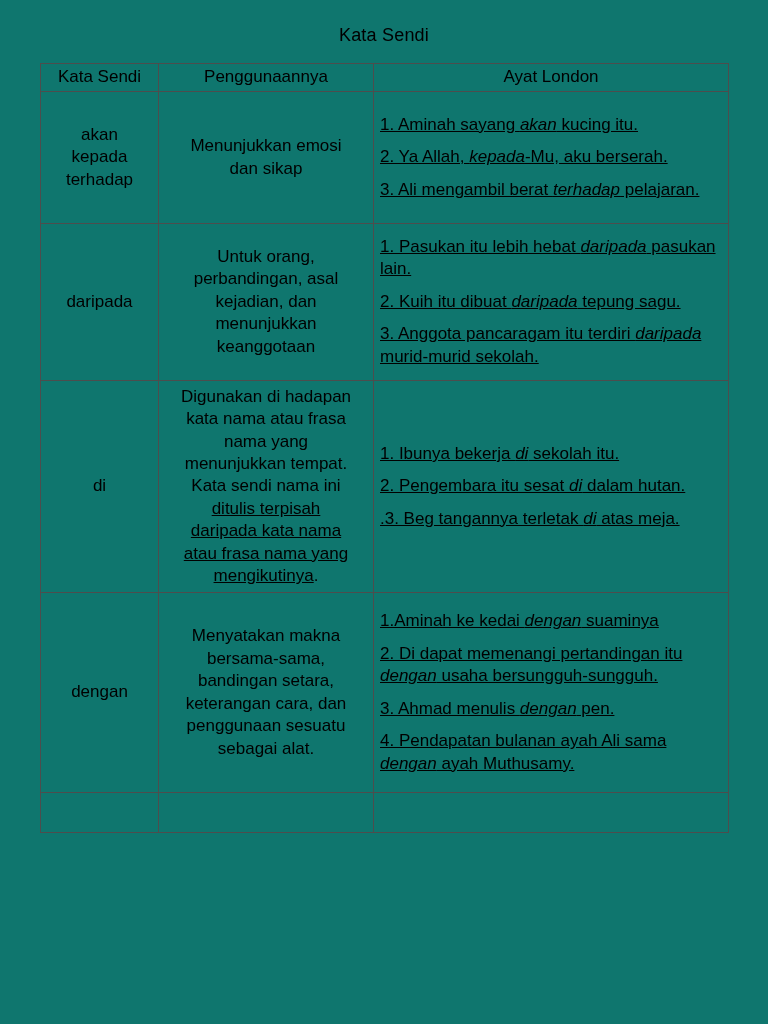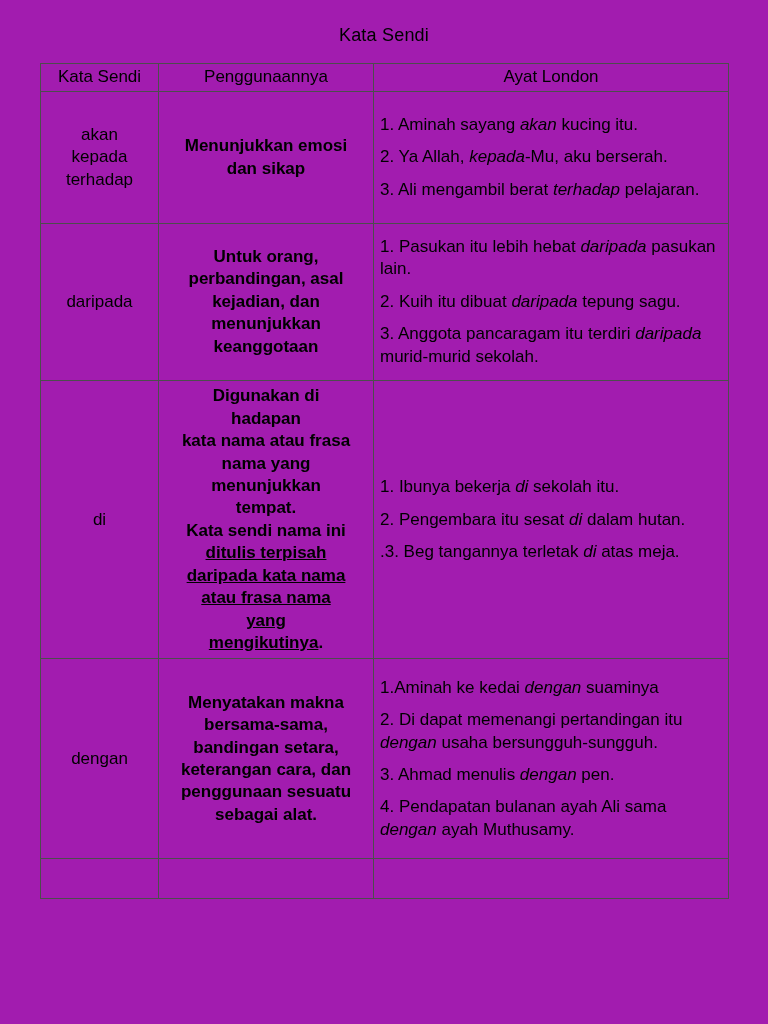--- a/index.html
+++ b/index.html
@@ -6,21 +6,21 @@
     margin: 0;
     padding: 0;
     background: #ffffff;
     font-family: "Liberation Sans", sans-serif;
     color: #000000;
   }
   .page {
     position: relative;
     width: 768px;
     height: 1024px;
-    background: #a21caf;
+    background: #0f766e;
     overflow: hidden;
   }
   .title {
     margin: 0;
     padding-top: 25px;
     padding-bottom: 17px;
     text-align: center;
     font-size: 18px;
     font-weight: 400;
     letter-spacing: 0.2px;
@@ -45,25 +45,25 @@
   }
   td.c1 {
     text-align: center;
     white-space: pre-line;
     padding: 2px 4px;
   }
   td.c2 {
     text-align: center;
     white-space: pre-line;
     padding: 4px 21px;
-    font-weight: bold;
   }
   td.c3 {
     text-align: left;
     padding: 2px 8px 2px 6px;
+    text-decoration: underline;
   }
   td.c3 p {
     margin: 10px 0;
   }
   tr.r1 { height: 132px; }
   tr.r2 { height: 96px; }
   tr.r3 { height: 80px; }
   tr.r4 { height: 155px; }
   tr.r5 { height: 212px; }
   tr.r6 { height: 200px; }

